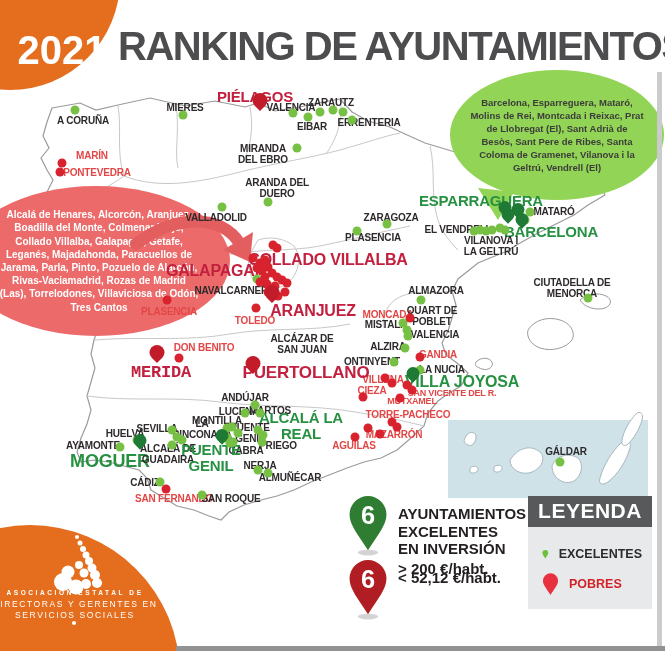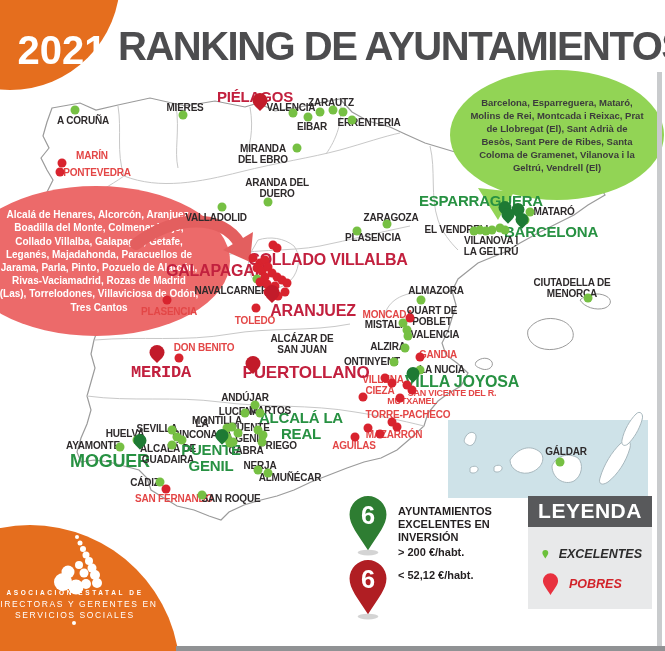--- a/index.html
+++ b/index.html
@@ -37,30 +37,30 @@
   .dot{position:absolute;border-radius:50%;}
   .dot.g{width:9px;height:9px;background:#76C043;transform:translate(-50%,-50%);}
   .dot.r{width:9px;height:9px;background:#D8232E;transform:translate(-50%,-50%);}
   .dot.G{width:13px;height:13px;background:#1E7A34;border-radius:50% 50% 50% 0;
          transform:translate(-50%,-100%) rotate(-45deg);}
   .dot.R{width:15px;height:15px;background:#C21B2A;border-radius:50% 50% 50% 0;
          transform:translate(-50%,-100%) rotate(-45deg);}
 
   
   .stat-pin{position:absolute;width:44px;height:60px;}
-  .stat-text{position:absolute;width:125px;font-size:11px;font-weight:bold;color:#231F20;line-height:1.18;}
+  .stat-text{position:absolute;width:125px;font-size:15px;font-weight:bold;color:#231F20;line-height:1.18;}
   .stat-threshold{margin-top:2px;}
 
   
   .legend{position:absolute;left:528px;top:496px;width:124px;}
   .legend-header{background:#58595B;color:#fff;font-size:21px;font-weight:bold;text-align:center;
                  letter-spacing:0.5px;padding:3px 0 4px 0;}
   .legend-body{background:#E8E9EA;padding:12px 10px 10px 14px;}
   .legend-row{display:flex;align-items:center;gap:10px;height:30px;}
-  .legend-label{font-size:12.5px;font-weight:bold;color:#2B2B2B;font-style:italic;}
+  .legend-label{font-size:12.5px;font-weight:bold;color:#2B2B2B;}
   .legend-label.poor{color:#D2232A;}
 
   
   .logo-circle{position:absolute;left:-120px;top:525px;width:300px;height:300px;border-radius:50%;
                background:#E56E1E;}
   .logo-line{position:absolute;color:#fff;text-align:center;width:170px;left:-10px;}
   .logo-line1{top:589px;font-size:6.5px;font-weight:bold;letter-spacing:2.6px;}
   .logo-line2{top:599px;font-size:8.5px;letter-spacing:1.6px;}
   .logo-line3{top:610px;font-size:8.5px;letter-spacing:1.6px;}
   .logo-dot{position:absolute;left:72px;top:621px;width:4px;height:4px;border-radius:50%;background:#fff;}
@@ -161,21 +161,21 @@
       <div class="lbl k" style="left: 386px; top: 325px;">MISTALA</div>
       <div class="lbl k" style="left: 435px; top: 335px;">VALENCIA</div>
       <div class="lbl k" style="left: 388px; top: 347px;">ALZIRA</div>
       <div class="lbl r" style="left: 438px; top: 355px;">GANDIA</div>
       <div class="lbl k" style="left: 372px; top: 362px;">ONTINYENT</div>
       <div class="lbl k" style="left: 442px; top: 370px;">LA NUCIA</div>
       <div class="lbl r" style="left: 383px; top: 380px;">VILLENA</div>
       <div class="lbl G" style="left: 462px; top: 382px; font-size: 16px;">VILLA JOYOSA</div>
       <div class="lbl r" style="left: 452px; top: 394px; font-size: 9px;">SAN VICENTE DEL R.</div>
       <div class="lbl r" style="left: 412px; top: 402px; font-size: 9px;">MUTXAMEL</div>
-      <div class="lbl r" style="left: 380px; top: 391px;">CIEZA</div>
+      <div class="lbl r" style="left: 372px; top: 391px;">CIEZA</div>
       <div class="lbl r" style="left: 408px; top: 415px;">TORRE-PACHECO</div>
       <div class="lbl r" style="left: 394px; top: 435px;">MAZARRÓN</div>
       <div class="lbl r" style="left: 354px; top: 446px;">AGUILAS</div>
       <div class="lbl R" style="left: 161px; top: 373px; font-size: 17px; font-family: Liberation Mono, monospace;">MERIDA</div>
       <div class="lbl r" style="left: 204px; top: 348px;">DON BENITO</div>
       <div class="lbl R" style="left: 306px; top: 373px; font-size: 17px;">PUERTOLLANO</div>
       <div class="lbl k" style="left: 302px; top: 345px;">ALCÁZAR DE
 SAN JUAN</div>
       <div class="lbl k" style="left: 245px; top: 398px;">ANDÚJAR</div>
       <div class="lbl k" style="left: 239px; top: 412px;">LUCENA</div>

